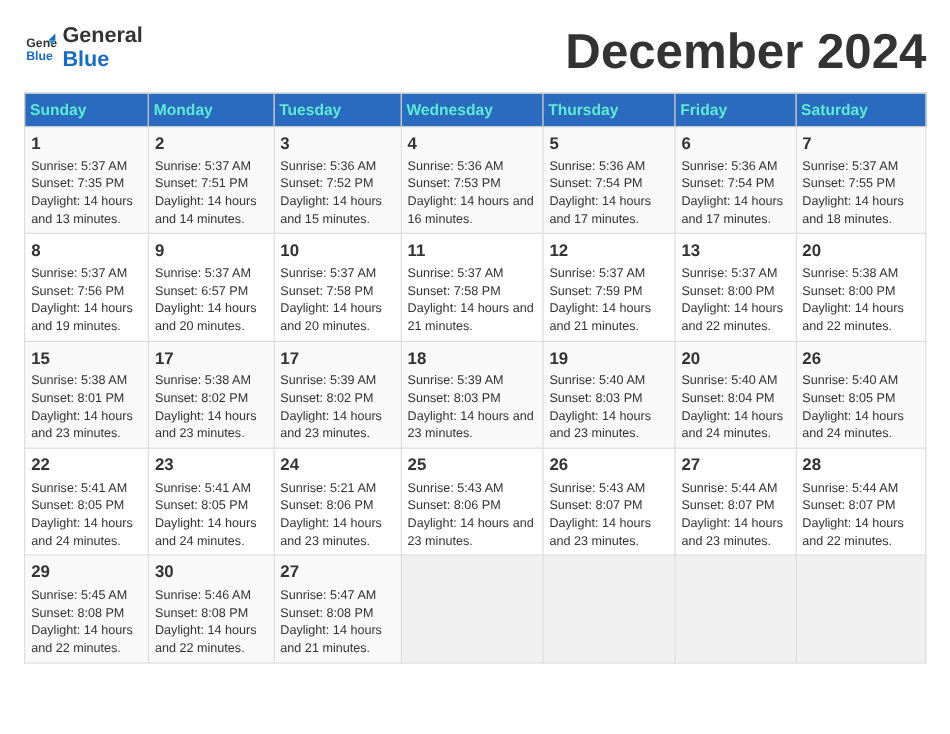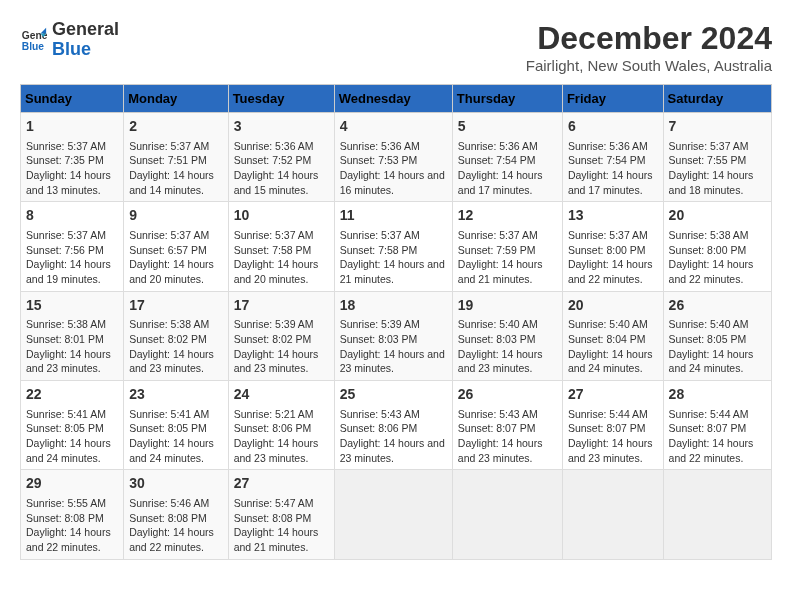--- a/index.html
+++ b/index.html
@@ -31,36 +31,36 @@
       color: #1a6bbf;
     }
     .logo-icon {
       width: 28px;
       height: 28px;
     }
     .title-area {
       text-align: right;
     }
     .month-title {
-      font-size: 32px;
+      font-size: 41px;
       font-weight: bold;
       color: #333;
     }
     .subtitle {
       font-size: 15px;
       color: #555;
     }
     table {
       width: 100%;
       border-collapse: collapse;
       font-size: 11px;
     }
     thead tr th {
       background-color: #2a6bbf;
-      color: #000000;
+      color: #5eead4;
       padding: 6px 4px;
       text-align: left;
       font-size: 13px;
       font-weight: bold;
       border: 1px solid #ccc;
     }
     tbody tr td {
       vertical-align: top;
       padding: 4px 5px;
       border: 1px solid #ddd;
@@ -99,21 +99,20 @@
     </svg>
     <div>
       <div class="logo-text">
         <div>General</div>
         <div><span>Blue</span></div>
       </div>
     </div>
   </div>
   <div class="title-area">
     <div class="month-title">December 2024</div>
-    <div class="subtitle">Fairlight, New South Wales, Australia</div>
   </div>
 </div>
 
 <table>
   <thead>
     <tr>
       <th>Sunday</th>
       <th>Monday</th>
       <th>Tuesday</th>
       <th>Wednesday</th>
@@ -295,21 +294,21 @@
         <td>
           <span class="day-num">28</span>
           <div class="day-info">Sunrise: 5:44 AM</div>
           <div class="day-info">Sunset: 8:07 PM</div>
           <div class="day-info">Daylight: 14 hours and 22 minutes.</div>
         </td>
       </tr>
       <tr>
         <td>
           <span class="day-num">29</span>
-          <div class="day-info">Sunrise: 5:55 AM</div>
+          <div class="day-info">Sunrise: 5:45 AM</div>
           <div class="day-info">Sunset: 8:08 PM</div>
           <div class="day-info">Daylight: 14 hours and 22 minutes.</div>
         </td>
         <td>
           <span class="day-num">30</span>
           <div class="day-info">Sunrise: 5:46 AM</div>
           <div class="day-info">Sunset: 8:08 PM</div>
           <div class="day-info">Daylight: 14 hours and 22 minutes.</div>
         </td>
         <td>

